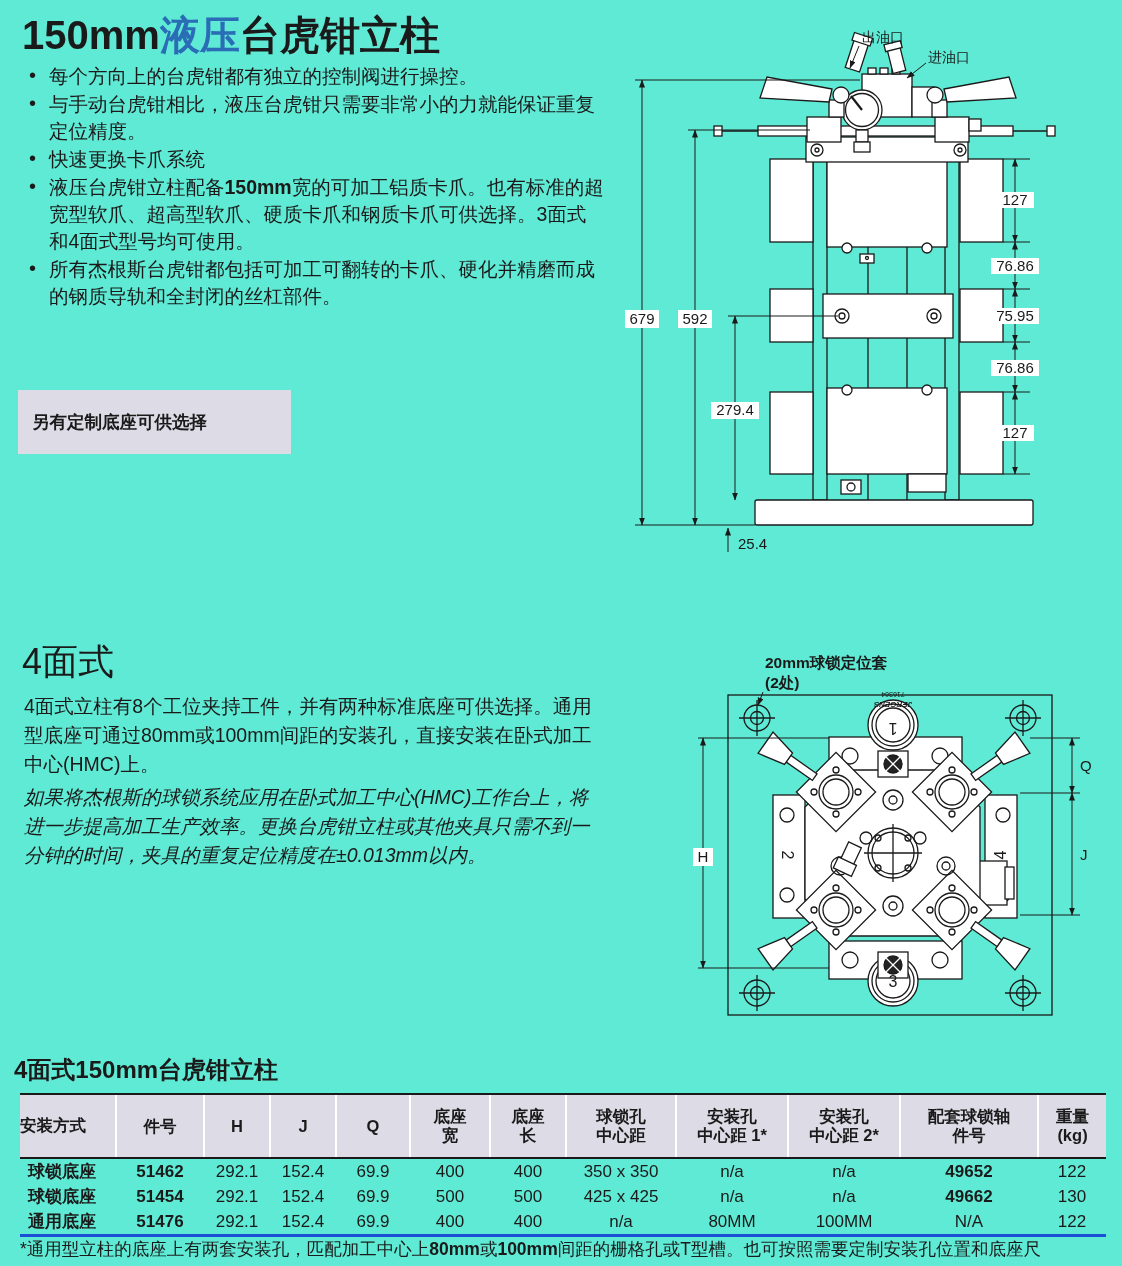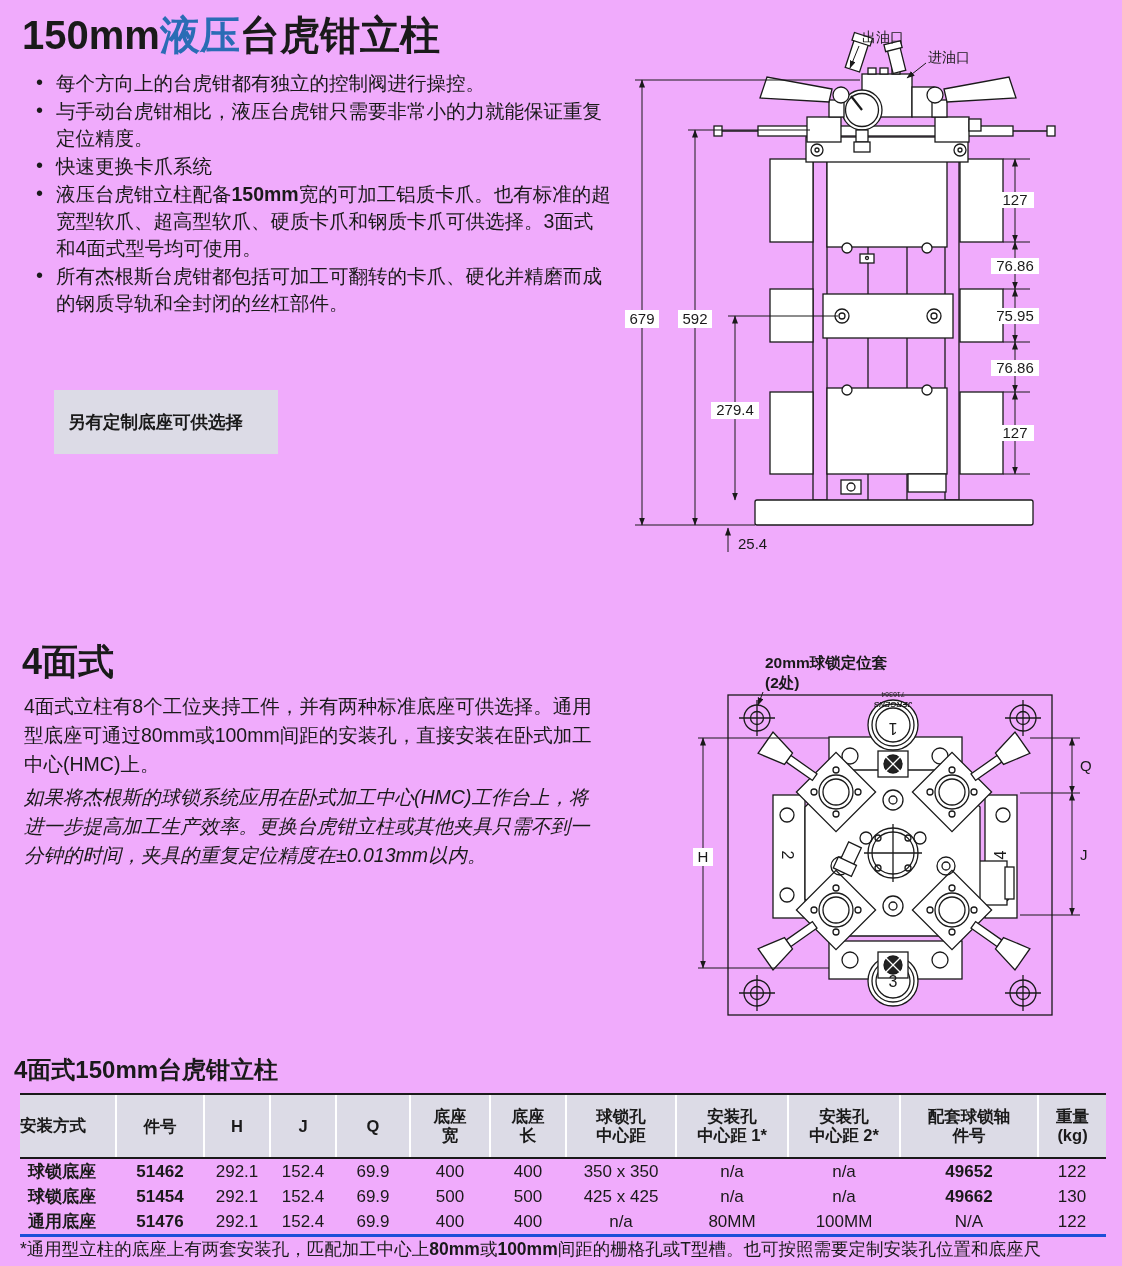--- a/index.html
+++ b/index.html
@@ -1,26 +1,26 @@
 <!DOCTYPE html>
 <html><head>
 <meta charset="utf-8">
 <style>
   html,body{margin:0;padding:0;background:#fff;}
-  .page{position:relative;width:1122px;height:1266px;background:#f0abfc;overflow:hidden;
+  .page{position:relative;width:1122px;height:1266px;background:#5eead4;overflow:hidden;
         font-family:"Liberation Sans",sans-serif;color:#1a1a1a;}
   .title{position:absolute;left:22px;top:8px;font-size:40px;font-weight:bold;white-space:nowrap;}
   .title .blue{color:#2a6cb5;}
-  ul.bullets{position:absolute;left:24px;top:62px;width:580px;margin:8px;padding:0;list-style:none;}
+  ul.bullets{position:absolute;left:24px;top:62px;width:580px;margin:1px;padding:0;list-style:none;}
   ul.bullets li{position:relative;padding-left:24px;font-size:19.5px;line-height:27px;margin-bottom:1px;}
   ul.bullets li::before{content:"\2022";position:absolute;left:4px;top:-1px;font-size:20px;}
-  .callout{position:absolute;left:18px;top:390px;width:224px;height:64px;background:#dcdbe6;
+  .callout{position:absolute;left:18px;top:390px;width:273px;height:64px;background:#dcdbe6;
            display:flex;align-items:center;padding-left:14px;box-sizing:border-box;
-           font-weight:bold;font-size:17.5px;margin-left:36px;}
-  .sec-heading{position:absolute;left:22px;top:638px;font-size:36px;font-weight:bold;}
+           font-weight:bold;font-size:17.5px;}
+  .sec-heading{position:absolute;left:22px;top:638px;font-size:36px;font-weight:normal;}
   .para{position:absolute;left:24px;width:576px;font-size:19.5px;line-height:29px;}
   .p1{top:692px;} .p2{top:783px;font-style:italic;}
   .front-svg{position:absolute;left:610px;top:22px;}
   .top-svg{position:absolute;left:690px;top:648px;}
   .tv-caption{position:absolute;left:703px;top:1026px;width:390px;text-align:center;
               font-weight:bold;font-size:21px;}
   .tbl-title{position:absolute;left:14px;top:1054px;font-size:24px;font-weight:bold;}
   table.spec{position:absolute;left:20px;top:1093px;width:1086px;border-collapse:collapse;table-layout:fixed;}
   table.spec th{background:#dcdbe6;height:62px;font-size:16.5px;font-weight:bold;vertical-align:middle;
                 border-top:2px solid #1a1a1a;border-bottom:2px solid #1a1a1a;padding:0;text-align:center;}

